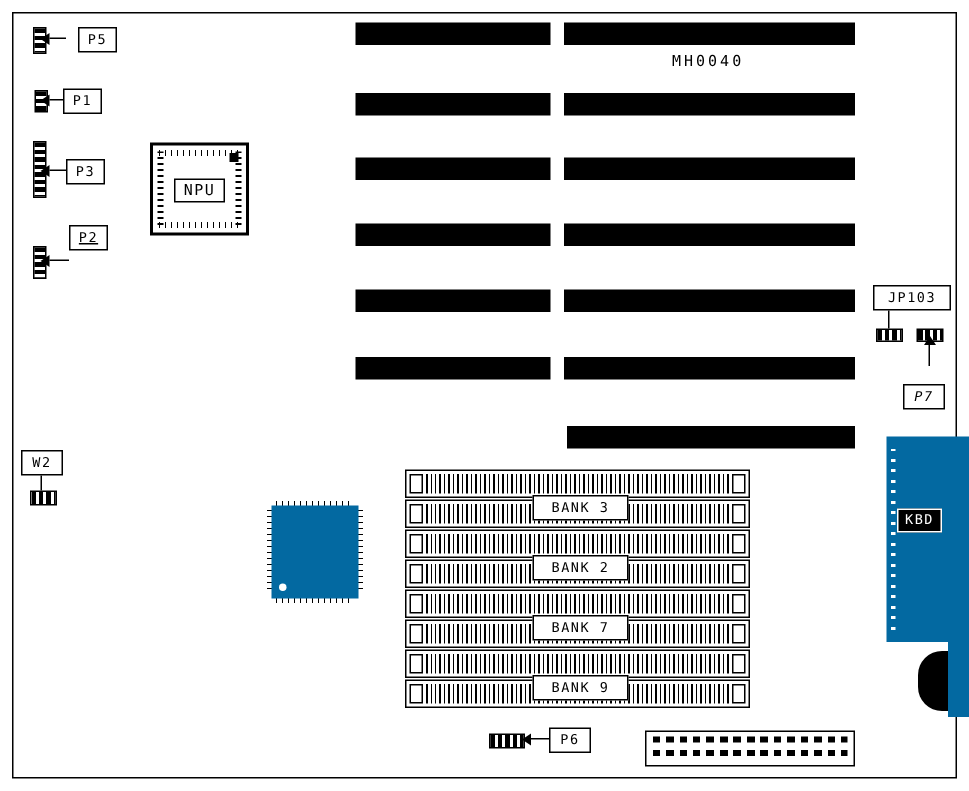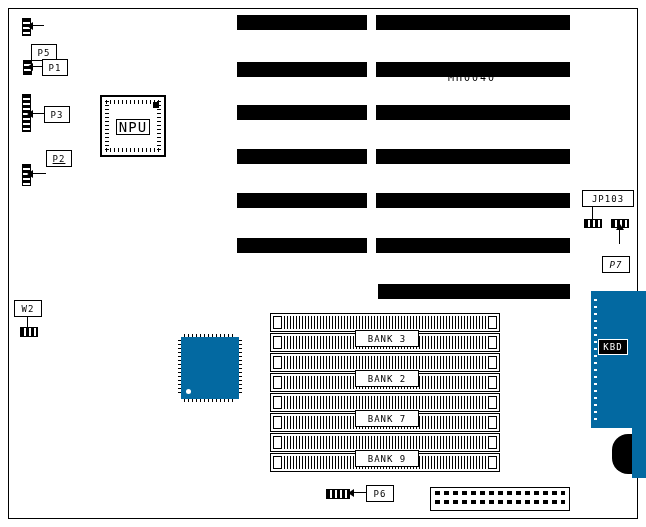--- a/index.html
+++ b/index.html
@@ -3,21 +3,21 @@
 <meta charset="utf-8">
 <style>
   html,body{margin:0;padding:0;background:#fff;}
   #board{position:relative;width:646px;height:527px;background:#fff;overflow:hidden;
          font-family:"DejaVu Sans Mono", monospace;}
   .frame{position:absolute;left:8px;top:8px;width:628px;height:509px;border:1px solid #000;}
   .bar{position:absolute;height:15px;background:#000;}
   .box-label{position:absolute;background:#fff;border:1px solid #000;color:#000;
              font-size:9px;letter-spacing:1px;display:flex;align-items:center;justify-content:center;
              z-index:6;white-space:nowrap;}
-  .plain-text{position:absolute;font-size:10px;letter-spacing:2px;color:#000;margin-top:36px;}
+  .plain-text{position:absolute;font-size:10px;letter-spacing:2px;color:#000;}
   .pin-v{position:absolute;border:1px solid #000;
          background:repeating-linear-gradient(180deg,#000 0 3px,#fff 3px 5px);}
   .pin-h{position:absolute;border:1px solid #000;
          background:repeating-linear-gradient(90deg,#000 0 3px,#fff 3px 5px);}
   .arrow-left{position:absolute;height:1px;background:#000;}
   .arrow-left::before{content:"";position:absolute;left:-6px;top:-3px;width:0;height:0;
          border-top:4px solid transparent;border-bottom:4px solid transparent;border-right:6px solid #000;}
   .arrow-up{position:absolute;width:1px;background:#000;}
   .arrow-up::before{content:"";position:absolute;left:-3px;top:-6px;width:0;height:0;
          border-left:4px solid transparent;border-right:4px solid transparent;border-bottom:6px solid #000;}
@@ -25,21 +25,21 @@
   .chip-outline{position:absolute;background:#fff;border:2px solid #000;}
   .chip-black{position:absolute;background:#0369a1;padding-left:21px;}
   .ticks-h{position:absolute;height:4px;background:repeating-linear-gradient(90deg,#000 0 1px,transparent 1px 4px);}
   .ticks-v{position:absolute;width:4px;background:repeating-linear-gradient(180deg,#000 0 1px,transparent 1px 4px);}
   .simm{position:absolute;left:270px;width:228px;height:17px;border:1px solid #000;background:#fff;}
   .simm .pins{position:absolute;left:13px;right:13px;top:2px;bottom:2px;
          background:repeating-linear-gradient(90deg,#000 0 1px,transparent 1px 3px);}
   .simm .tab-l{position:absolute;left:2px;top:2px;bottom:2px;width:7px;border:1px solid #000;background:#fff;}
   .simm .tab-r{position:absolute;right:2px;top:2px;bottom:2px;width:7px;border:1px solid #000;background:#fff;}
   .chip-label-dark{position:absolute;background:#fff;border:1px solid #000;color:#000;
-         font-size:14px;letter-spacing:1px;display:flex;align-items:center;justify-content:center;z-index:6;}
+         font-size:10px;letter-spacing:1px;display:flex;align-items:center;justify-content:center;z-index:6;}
   .chip-label-light{position:absolute;background:#000;border:1px solid #fff;color:#fff;
          font-size:9px;letter-spacing:1px;display:flex;align-items:center;justify-content:center;z-index:6;}
   .dash-row{position:absolute;height:4px;
          background:repeating-linear-gradient(90deg,#000 0 5px,transparent 5px 9px);}
   .white-dot{position:absolute;width:5px;height:5px;border-radius:50%;background:#fff;}
   .kbd-pins{position:absolute;left:3px;top:8px;bottom:8px;width:3px;
          background:repeating-linear-gradient(180deg,#fff 0 2px,transparent 2px 7px);}
 </style>
 </head>
 <body>
@@ -58,21 +58,21 @@
   <div class="bar" style="left:237px;top:149px;width:130px;"></div>
   <div class="bar" style="left:376px;top:149px;width:194px;"></div>
   <div class="bar" style="left:237px;top:193px;width:130px;"></div>
   <div class="bar" style="left:376px;top:193px;width:194px;"></div>
   <div class="bar" style="left:237px;top:238px;width:130px;"></div>
   <div class="bar" style="left:376px;top:238px;width:194px;"></div>
   <div class="bar" style="left:378px;top:284px;width:192px;"></div>
 
   <div class="pin-v" style="left:22px;top:18px;width:7px;height:16px;"></div>
   <div class="arrow-left" style="left:33px;top:25px;width:11px;"></div>
-  <div class="box-label" style="left:31px;top:18px;width:24px;height:15px;margin-top:26px;">P5</div>
+  <div class="box-label" style="left:52px;top:18px;width:24px;height:15px;">P5</div>
 
   <div class="pin-v" style="left:23px;top:60px;width:7px;height:13px;"></div>
   <div class="arrow-left" style="left:33px;top:66px;width:9px;"></div>
   <div class="box-label" style="left:42px;top:59px;width:24px;height:15px;">P1</div>
 
   <div class="pin-v" style="left:22px;top:94px;width:7px;height:36px;"></div>
   <div class="arrow-left" style="left:33px;top:113px;width:11px;"></div>
   <div class="box-label" style="left:44px;top:106px;width:24px;height:15px;">P3</div>
 
   <div class="pin-v" style="left:22px;top:164px;width:7px;height:20px;"></div>

